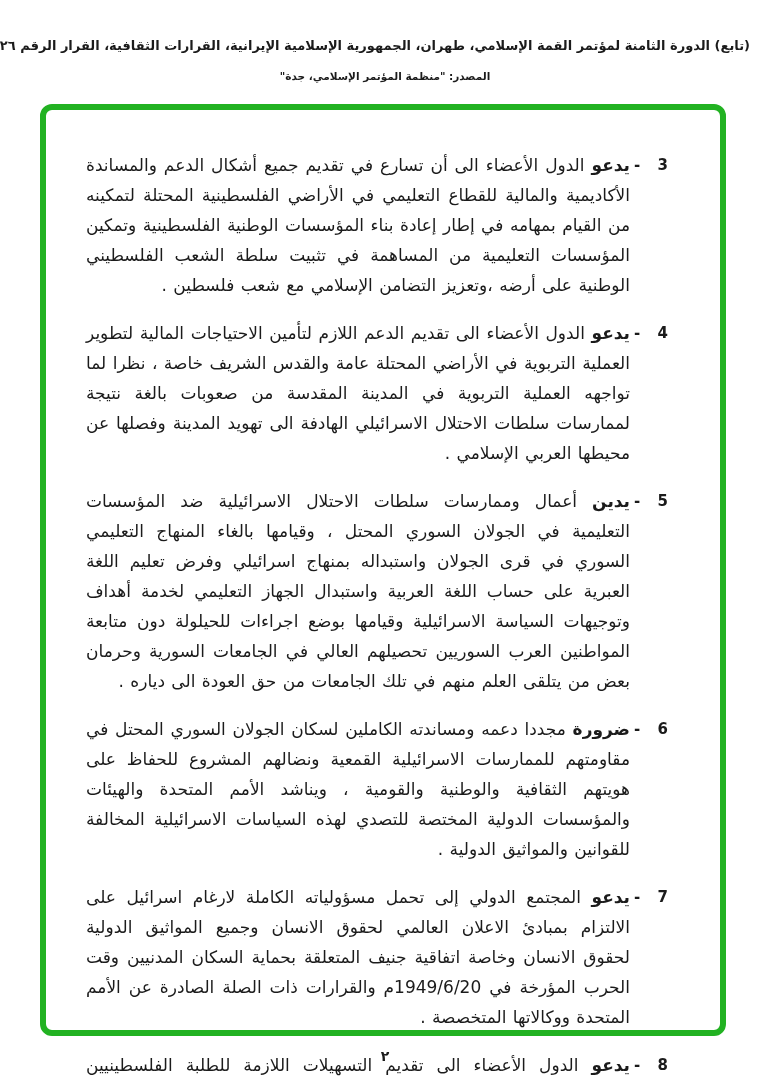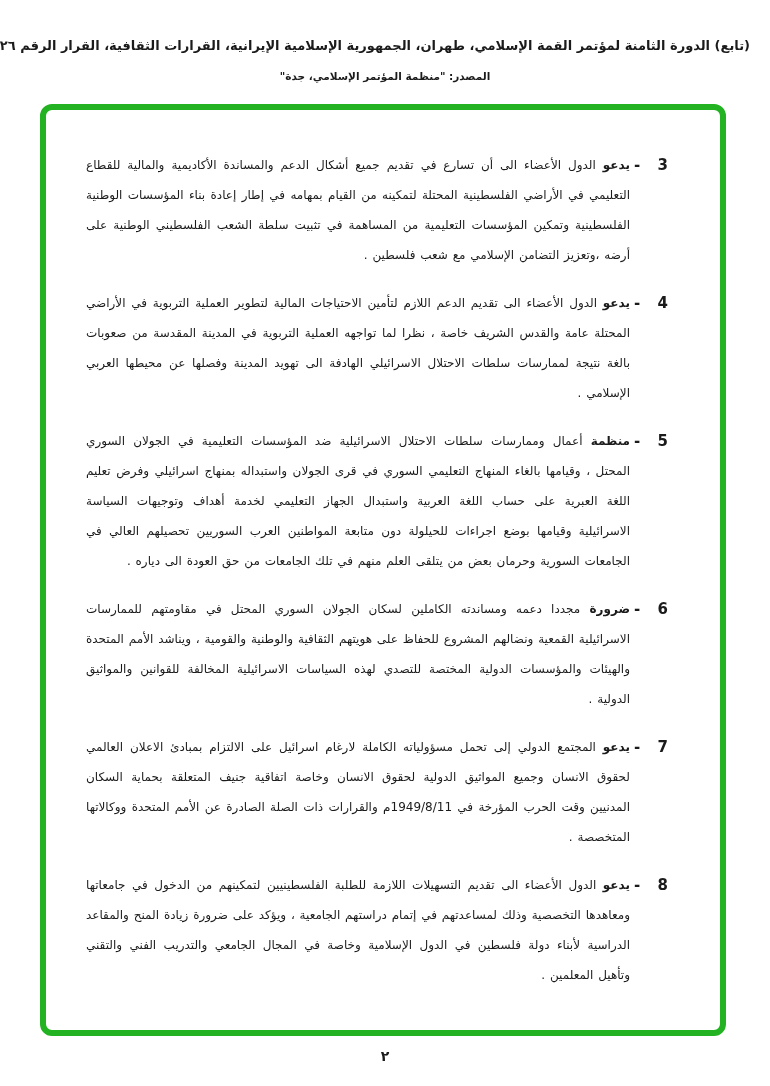--- a/index.html
+++ b/index.html
@@ -55,21 +55,21 @@
     align-items:flex-start;
     direction:rtl;
     font-size:15px;
     font-weight:bold;
     line-height:30px;
     padding-left:4px;
     box-sizing:border-box;
   }
   .item-text{
     flex:1;
-    font-size:12px;
+    font-size:17px;
     line-height:30px;
     text-align:justify;
     word-spacing:1px;
   }
   .lead-word{
     font-weight:bold;
   }
   .page-number{
     position:absolute;
     left:0;right:0;
@@ -113,21 +113,21 @@
           <span>الدول الأعضاء الى تقديم الدعم اللازم لتأمين الاحتياجات المالية لتطوير العملية التربوية في الأراضي المحتلة عامة والقدس الشريف خاصة ، نظرا لما تواجهه العملية التربوية في المدينة المقدسة من صعوبات بالغة نتيجة لممارسات سلطات الاحتلال الاسرائيلي الهادفة الى تهويد المدينة وفصلها عن محيطها العربي الإسلامي .</span>
         </div>
       </div>
 
       <div class="res-item">
         <div class="marker">
           <span>5</span>
           <span>-</span>
         </div>
         <div class="item-text">
-          <span class="lead-word">منظمة</span>
+          <span class="lead-word">يدين</span>
           <span>أعمال وممارسات سلطات الاحتلال الاسرائيلية ضد المؤسسات التعليمية في الجولان السوري المحتل ، وقيامها بالغاء المنهاج التعليمي السوري في قرى الجولان واستبداله بمنهاج اسرائيلي وفرض تعليم اللغة العبرية على حساب اللغة العربية واستبدال الجهاز التعليمي لخدمة أهداف وتوجيهات السياسة الاسرائيلية وقيامها بوضع اجراءات للحيلولة دون متابعة المواطنين العرب السوريين تحصيلهم العالي في الجامعات السورية وحرمان بعض من يتلقى العلم منهم في تلك الجامعات من حق العودة الى دياره .</span>
         </div>
       </div>
 
       <div class="res-item">
         <div class="marker">
           <span>6</span>
           <span>-</span>
         </div>
         <div class="item-text">
@@ -136,21 +136,21 @@
         </div>
       </div>
 
       <div class="res-item">
         <div class="marker">
           <span>7</span>
           <span>-</span>
         </div>
         <div class="item-text">
           <span class="lead-word">يدعو</span>
-          <span>المجتمع الدولي إلى تحمل مسؤولياته الكاملة لارغام اسرائيل على الالتزام بمبادئ الاعلان العالمي لحقوق الانسان وجميع المواثيق الدولية لحقوق الانسان وخاصة اتفاقية جنيف المتعلقة بحماية السكان المدنيين وقت الحرب المؤرخة في 1949/8/11م والقرارات ذات الصلة الصادرة عن الأمم المتحدة ووكالاتها المتخصصة .</span>
+          <span>المجتمع الدولي إلى تحمل مسؤولياته الكاملة لارغام اسرائيل على الالتزام بمبادئ الاعلان العالمي لحقوق الانسان وجميع المواثيق الدولية لحقوق الانسان وخاصة اتفاقية جنيف المتعلقة بحماية السكان المدنيين وقت الحرب المؤرخة في 1949/6/20م والقرارات ذات الصلة الصادرة عن الأمم المتحدة ووكالاتها المتخصصة .</span>
         </div>
       </div>
 
       <div class="res-item">
         <div class="marker">
           <span>8</span>
           <span>-</span>
         </div>
         <div class="item-text">
           <span class="lead-word">يدعو</span>

